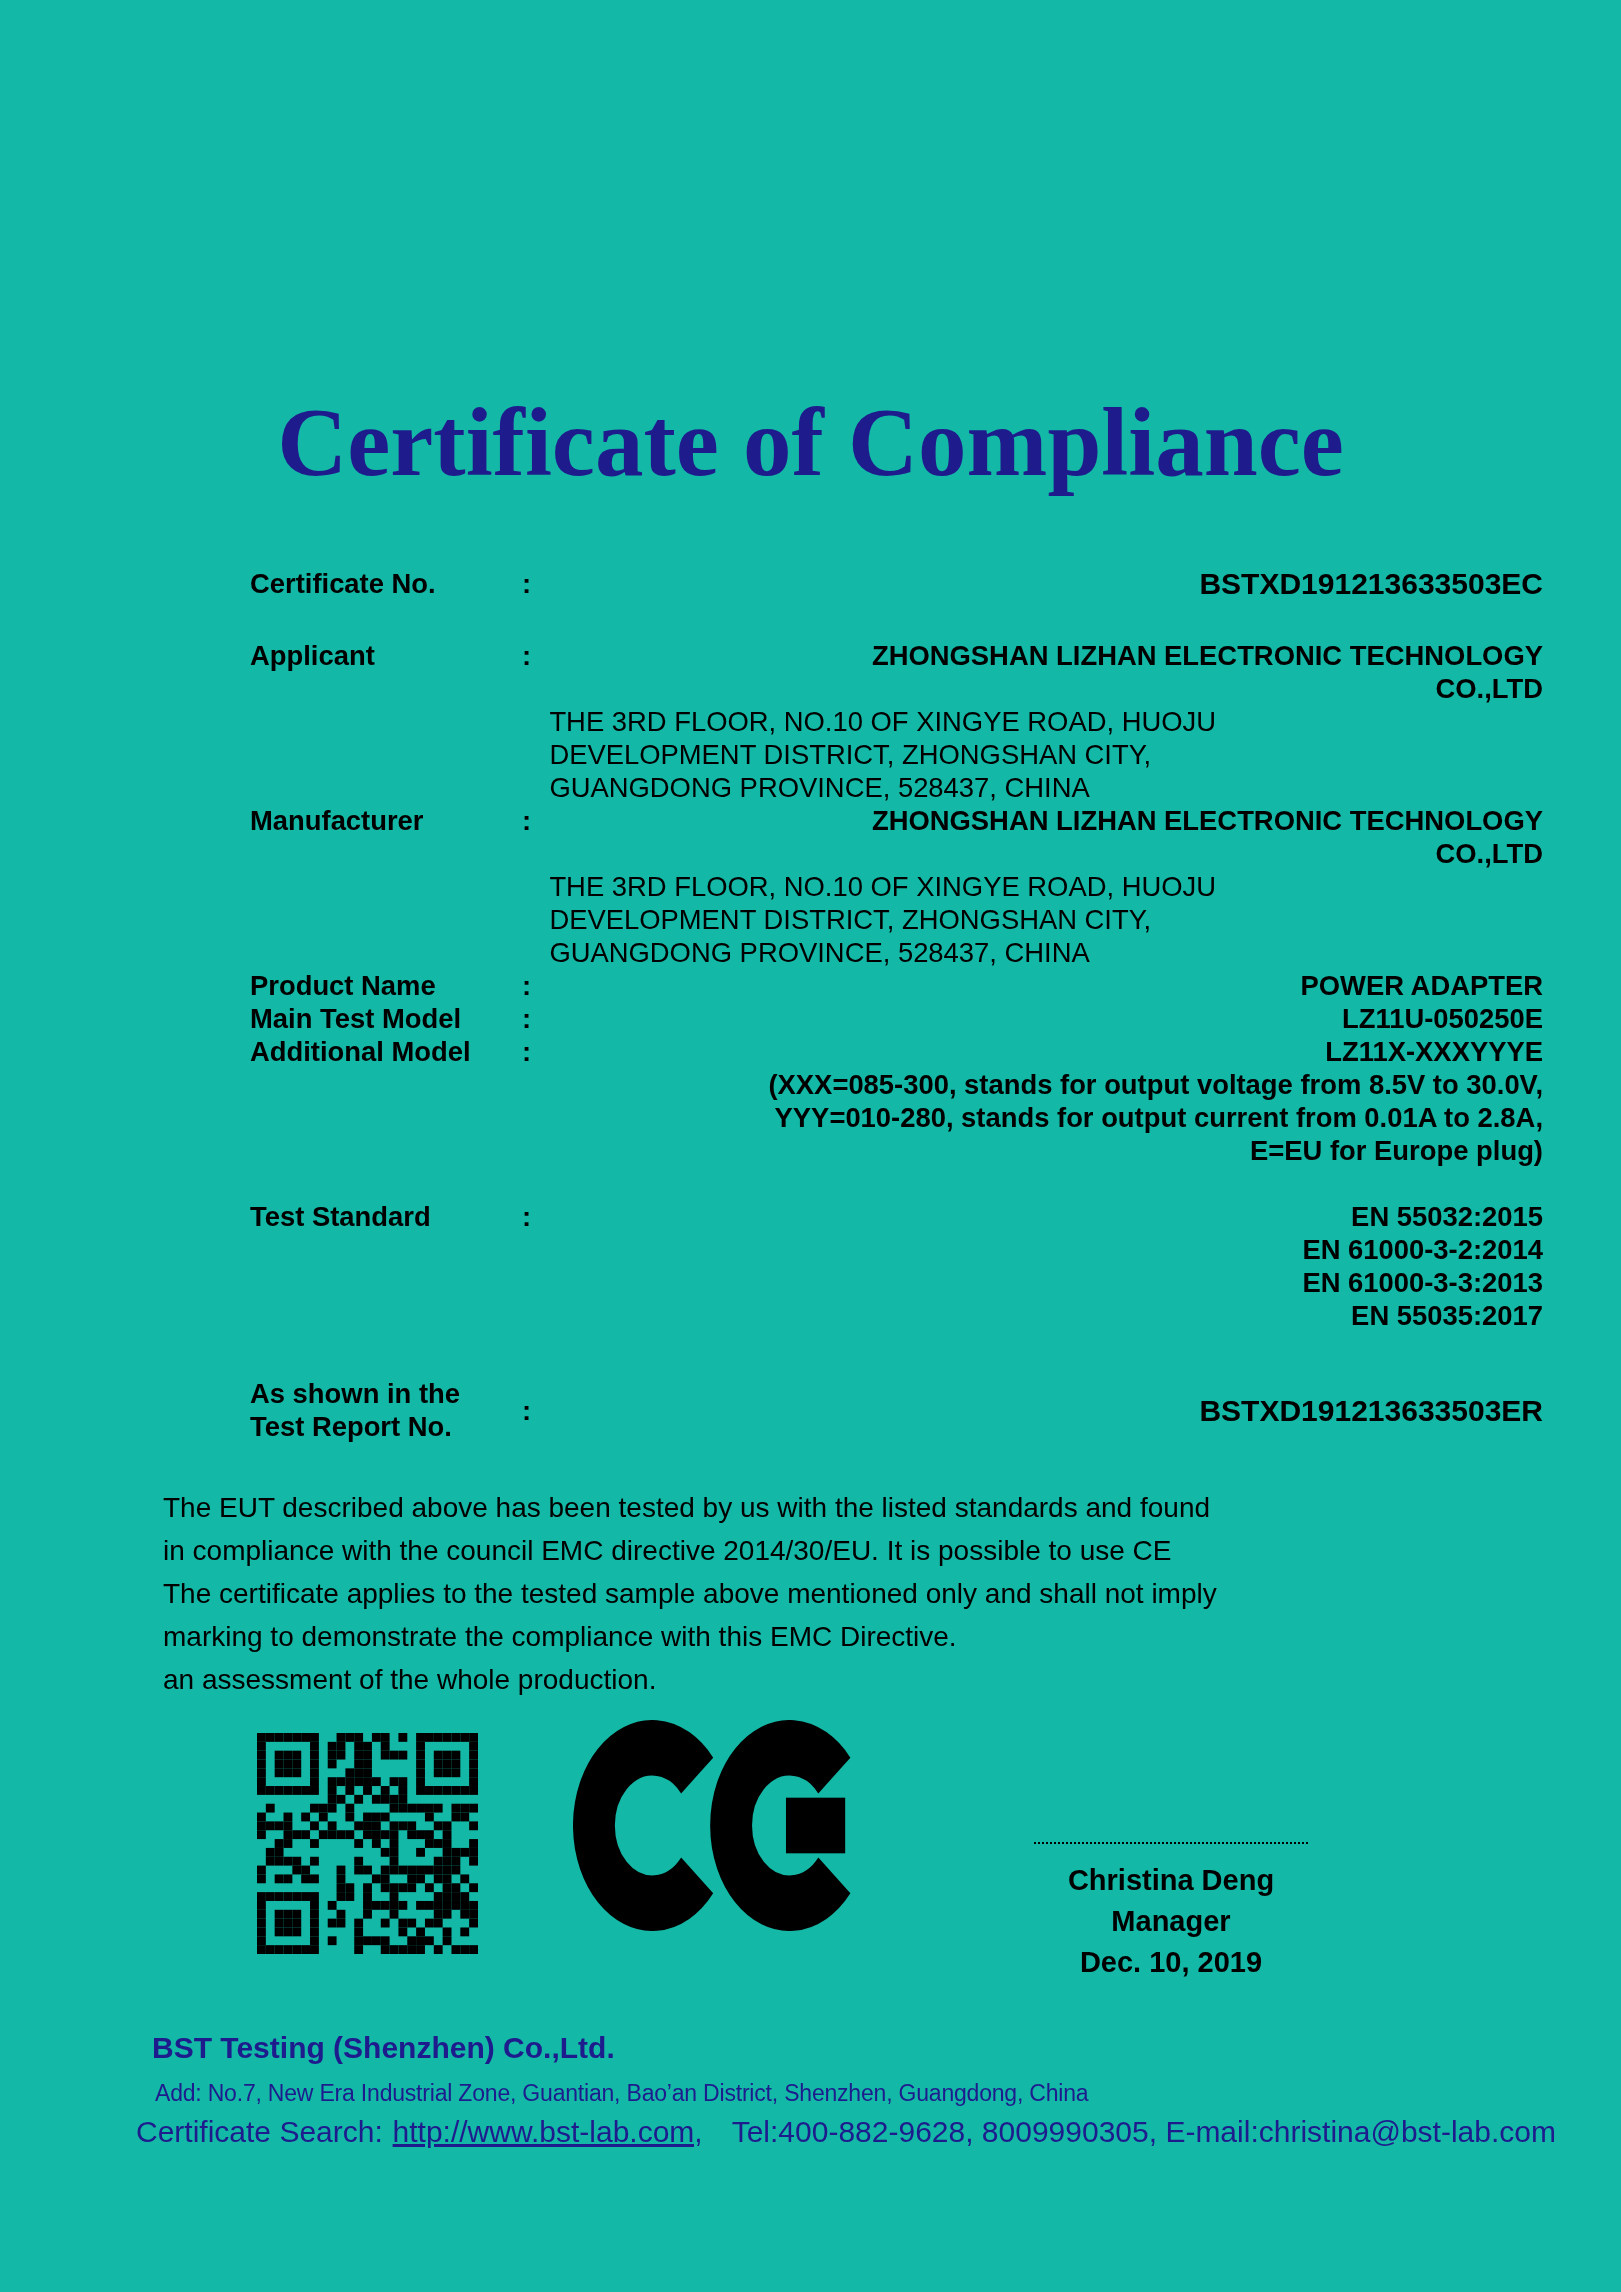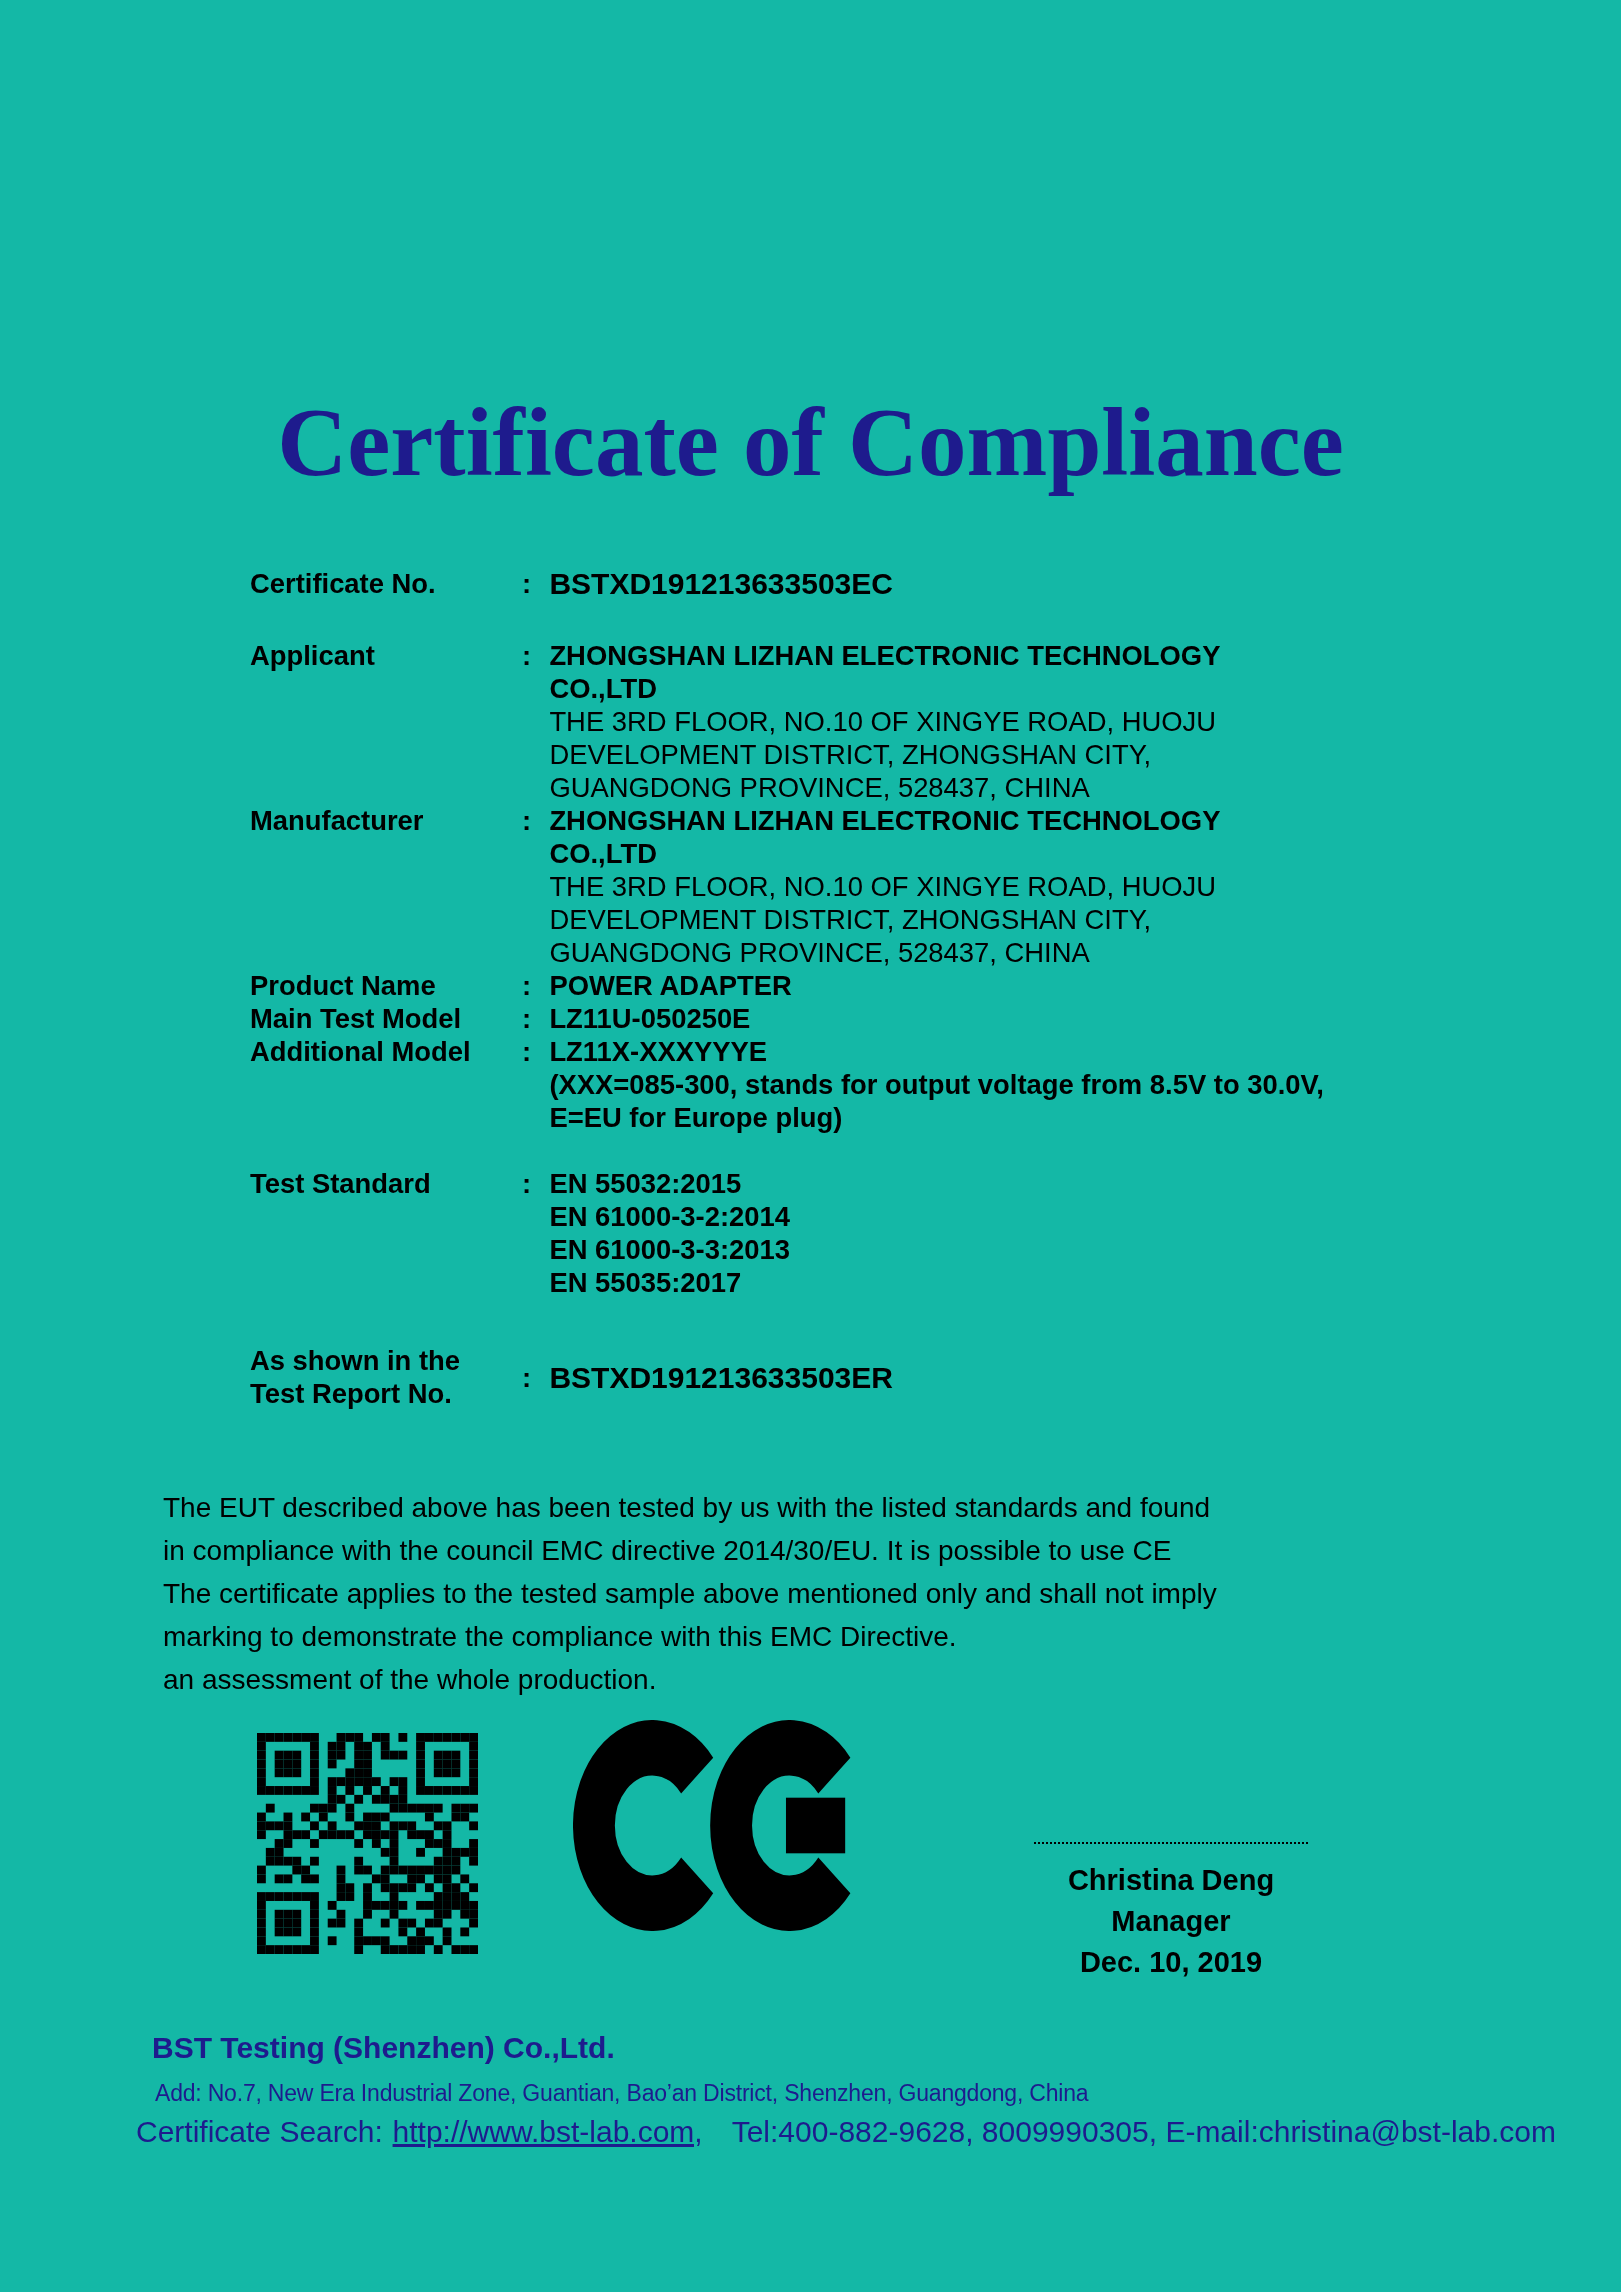--- a/index.html
+++ b/index.html
@@ -25,21 +25,21 @@
   .fields{
     position:absolute;top:567px;left:250px;right:78px;
     font-size:27.4px;line-height:33px;
   }
   .field-row{display:flex;align-items:flex-start;}
   .field-row.center-value{align-items:center;}
   .field-label{width:272px;flex:none;font-weight:bold;}
   .field-colon{width:27.4px;flex:none;font-weight:bold;}
   .field-value{flex:1;}
   .field-value .vline{white-space:nowrap;}
-  .vline.b{font-weight:bold;}
+  .vline.b{font-weight:bold;text-align:right;}
   .vline.lg{font-size:30px;}
   
   .body-text{
     position:absolute;top:1486px;left:163px;width:1333px;
     font-size:28px;line-height:43px;
   }
   
   .qr{position:absolute;top:1733px;left:257px;width:221px;height:221px;}
   .qr svg{display:block;width:100%;height:100%;}
   .ce{position:absolute;top:1720px;left:573px;width:296px;height:211px;}
@@ -129,20 +129,21 @@
         </div>
       </div>
       <div class="field-row" style="margin-bottom: 33px;">
         <div class="field-label">
           <div>Additional Model</div>
         </div>
         <div class="field-colon">:</div>
         <div class="field-value">
           <div class="vline b">LZ11X-XXXYYYE</div>
           <div class="vline b">(XXX=085-300, stands for output voltage from 8.5V to 30.0V,</div>
+          <div class="vline b">YYY=010-280, stands for output current from 0.01A to 2.8A,</div>
           <div class="vline b">E=EU for Europe plug)</div>
         </div>
       </div>
       <div class="field-row" style="margin-bottom: 45px;">
         <div class="field-label">
           <div>Test Standard</div>
         </div>
         <div class="field-colon">:</div>
         <div class="field-value">
           <div class="vline b">EN 55032:2015</div>

